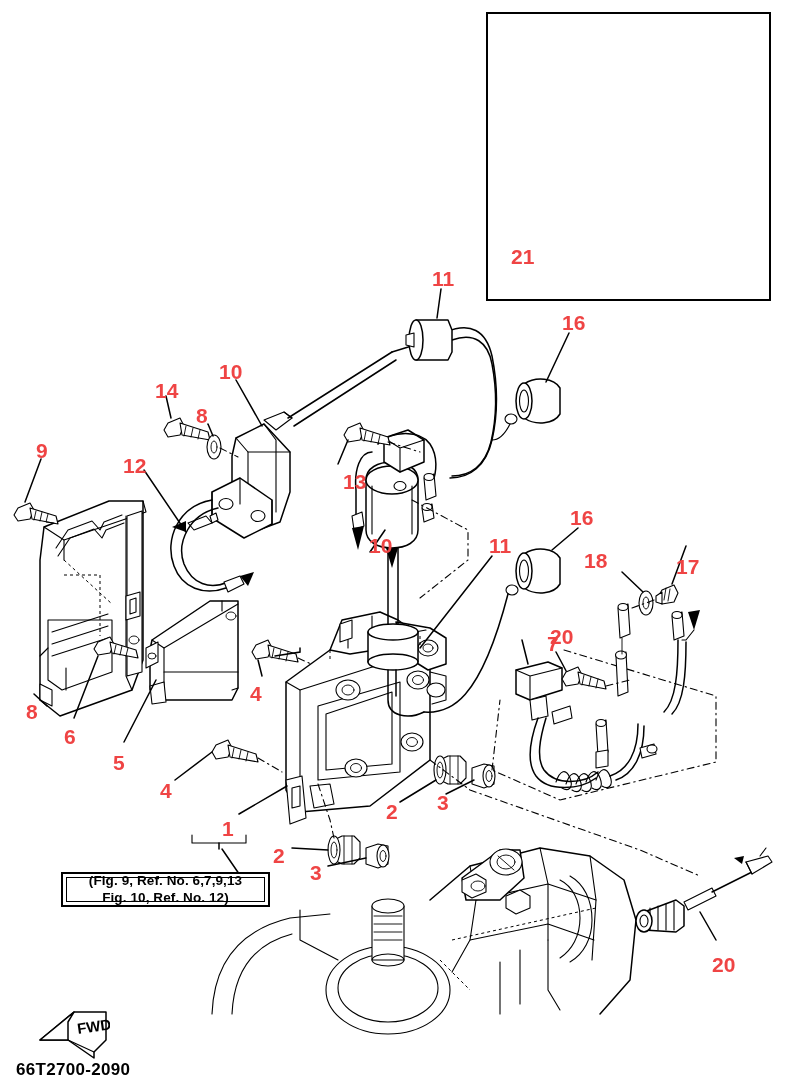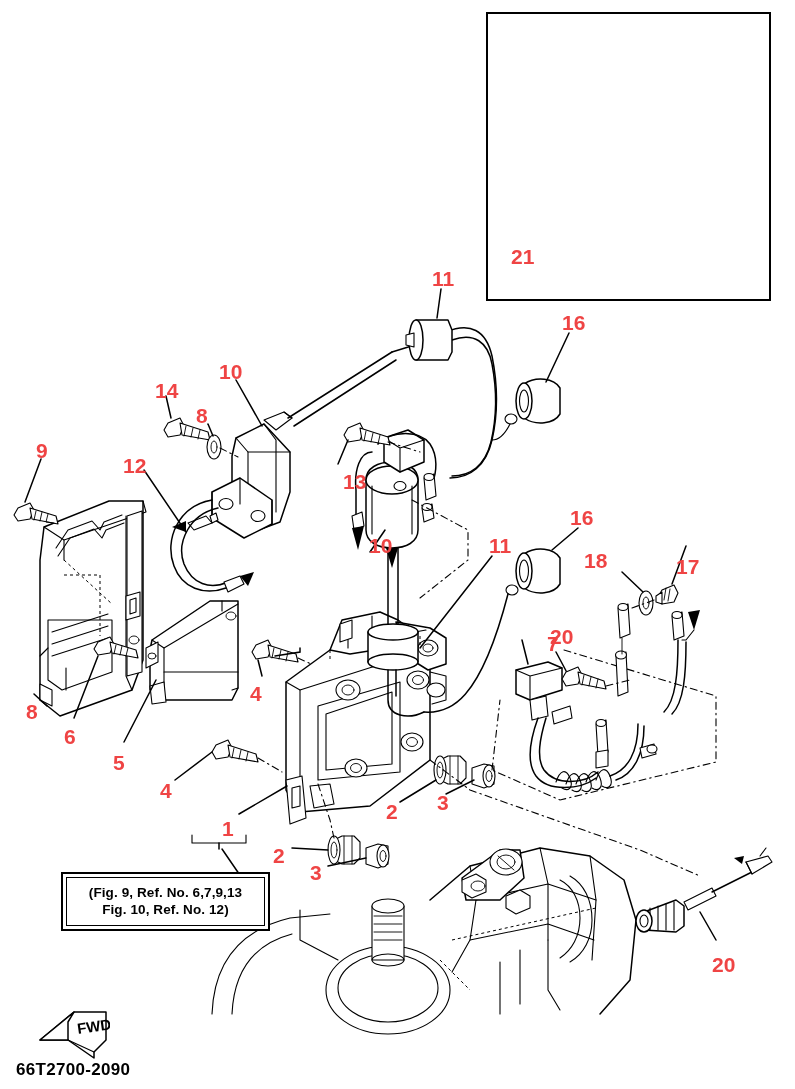--- a/index.html
+++ b/index.html
@@ -11,21 +11,21 @@
   .ln-thin{fill:none;stroke:#000;stroke-width:1.1;stroke-linecap:round;stroke-linejoin:round;}
   .ln-hair{fill:none;stroke:#000;stroke-width:0.9;stroke-linecap:round;stroke-linejoin:round;}
   .ln-lead{fill:none;stroke:#000;stroke-width:1.5;stroke-linecap:round;}
   .ln-dash{fill:none;stroke:#000;stroke-width:1.1;stroke-dasharray:7 4 1.5 4;stroke-linecap:round;}
   .ln-dot{fill:none;stroke:#000;stroke-width:1.0;stroke-dasharray:3 3;}
   .fillw{fill:#fff;stroke:#000;stroke-width:1.5;stroke-linejoin:round;}
   .fillw-t{fill:#fff;stroke:#000;stroke-width:1.1;stroke-linejoin:round;}
   .fillk{fill:#000;stroke:none;}
   .callout{position:absolute;font-family:"Liberation Sans",sans-serif;
            font-size:21px;font-weight:700;color:#ef4444;line-height:1;white-space:nowrap;}
-  #caption-box{position:absolute;left:61px;top:872px;width:209px;height:59px;
+  #caption-box{position:absolute;left:61px;top:872px;width:209px;height:35px;
                border:2px solid #000;background:#fff;box-sizing:border-box;text-decoration:underline;}
   #caption-inner{position:absolute;left:3px;top:3px;right:3px;bottom:3px;
                  border:1.5px solid #000;background:#fff;box-sizing:border-box;
                  display:flex;flex-direction:column;align-items:center;justify-content:center;}
   .capline{font-size:13.5px;font-weight:700;letter-spacing:.1px;line-height:1.25;white-space:nowrap;}
   #inset-box{position:absolute;left:486px;top:12px;width:285px;height:289px;
              border:2.5px solid #000;background:#fff;box-sizing:border-box;}
   #partno{position:absolute;left:16px;top:1060px;font-size:17px;font-weight:700;
           font-family:"Liberation Sans",sans-serif;letter-spacing:.3px;}
   #fwd-mark{position:absolute;left:38px;top:1010px;width:72px;height:50px;}

